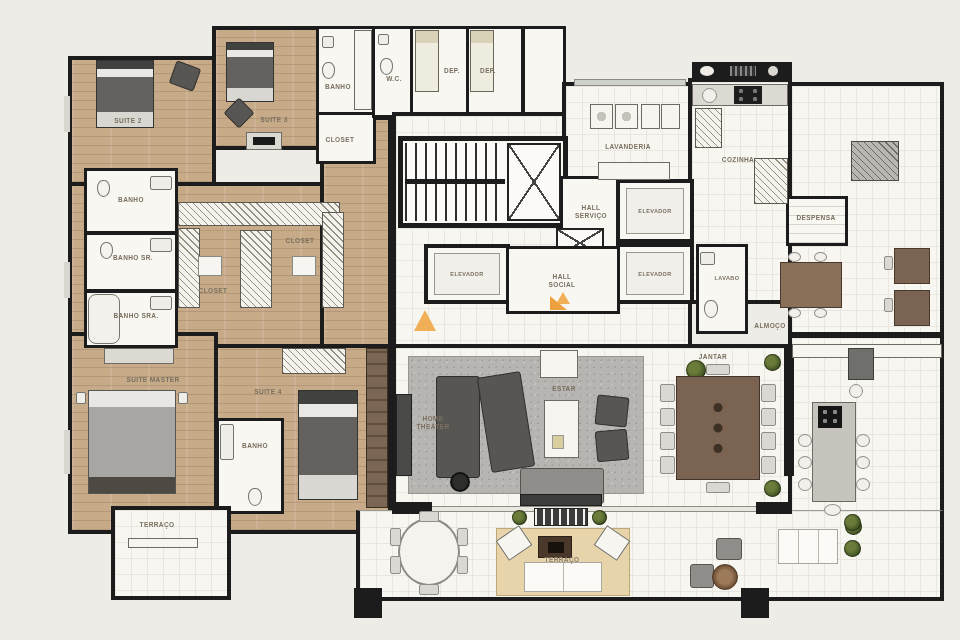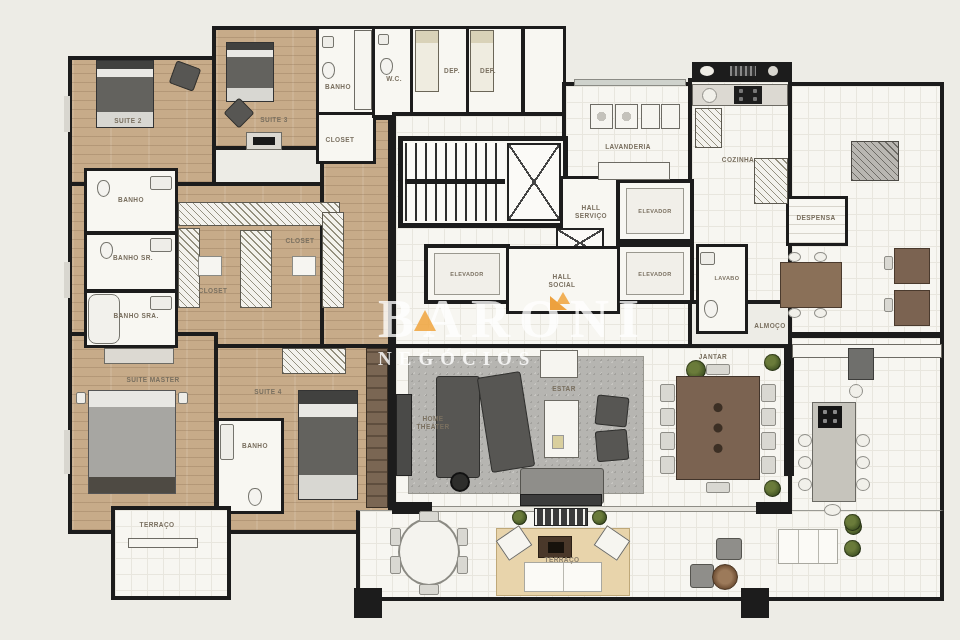--- a/index.html
+++ b/index.html
@@ -287,18 +287,16 @@
   <div class="lbl" style="left:628px;top:147px;">LAVANDERIA</div>
   <div class="lbl" style="left:738px;top:160px;">COZINHA</div>
   <div class="lbl" style="left:816px;top:218px;">DESPENSA</div>
   <div class="lbl" style="left:727px;top:279px;font-size:5.5px;">LAVABO</div>
   <div class="lbl" style="left:770px;top:326px;">ALMOÇO</div>
   <div class="lbl" style="left:713px;top:357px;">JANTAR</div>
   <div class="lbl" style="left:564px;top:389px;">ESTAR</div>
   <div class="lbl wrap" style="left:433px;top:423px;">HOME THEATER</div>
   <div class="lbl" style="left:562px;top:560px;color:#8a7f6d;">TERRAÇO</div>
 
-  <div class="wm" style="left:378px;top:288px;font-size:54px;letter-spacing:9px;">BARONI</div>
-  <div class="wm" style="left:378px;top:348px;font-size:19px;letter-spacing:7px;color:rgba(255,255,255,.82);">NEGÓCIOS</div>
   <div class="tri" style="left:414px;top:310px;border-left:11px solid transparent;border-right:11px solid transparent;border-bottom:21px solid rgba(240,163,60,.85);"></div>
   <div class="tri" style="left:556px;top:292px;border-left:7px solid transparent;border-right:7px solid transparent;border-bottom:12px solid rgba(240,163,60,.85);"></div>
 
 </div>
 
 </body></html>

